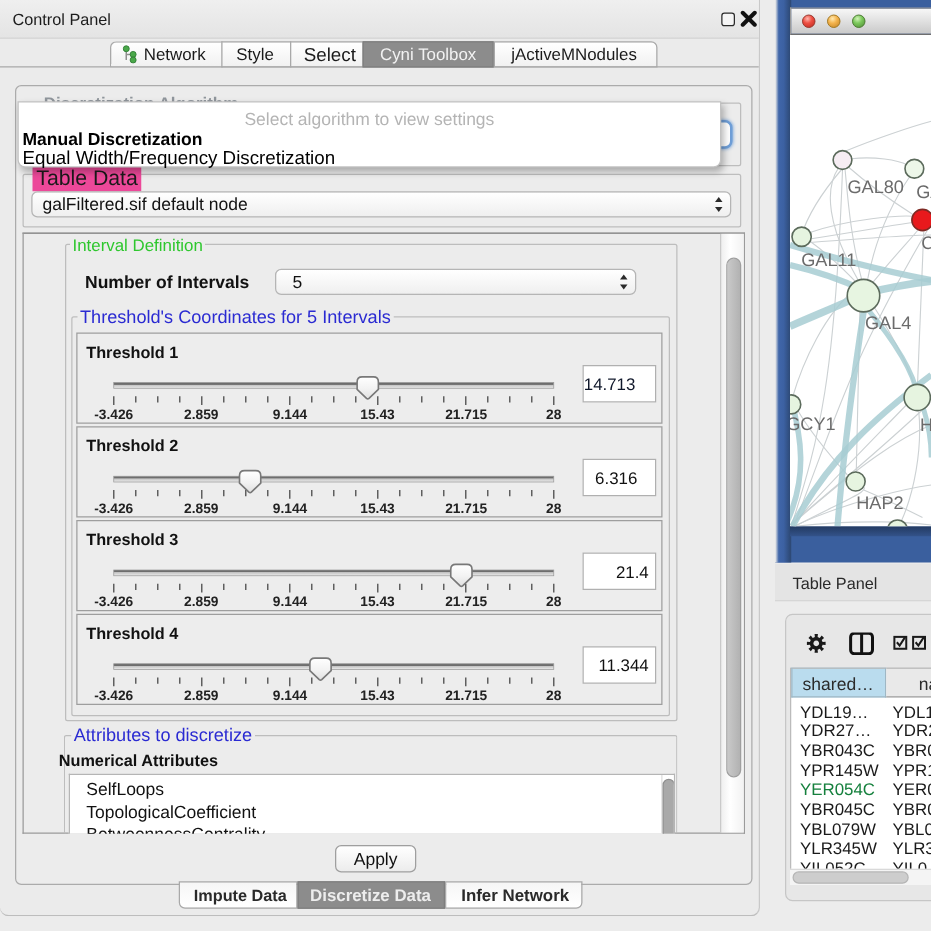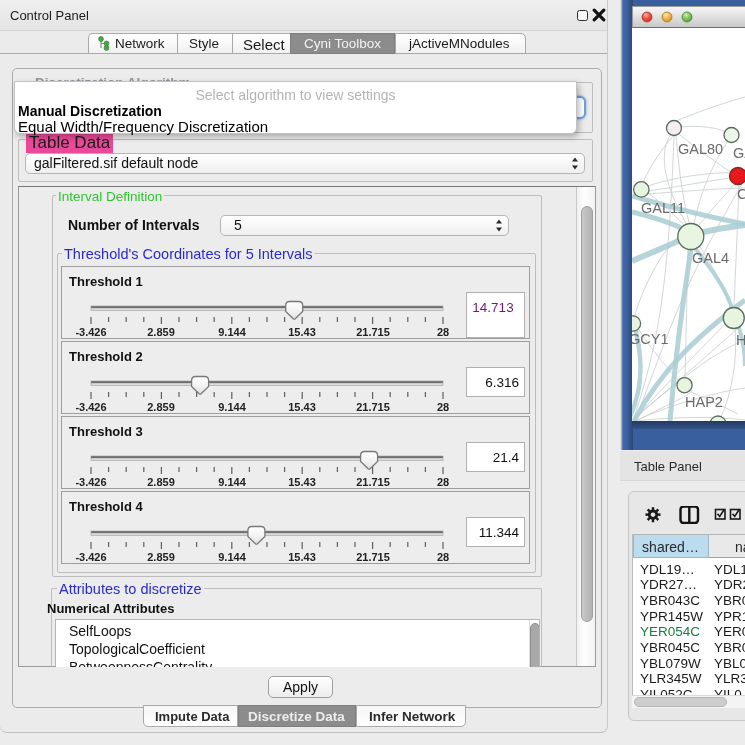--- a/index.html
+++ b/index.html
@@ -88,21 +88,21 @@
 <rect x="29" y="39" width="352" height="4.6" fill="url(#trk1)" stroke="#9a9a9a" stroke-width="0.6"></rect>
 <path d="M29.0,50 v7 M46.6,50 v5 M64.2,50 v5 M81.8,50 v5 M99.4,50 v7 M117.0,50 v5 M134.6,50 v5 M152.2,50 v5 M169.8,50 v7 M187.4,50 v5 M205.0,50 v5 M222.6,50 v5 M240.2,50 v7 M257.8,50 v5 M275.4,50 v5 M293.0,50 v5 M310.6,50 v7 M328.2,50 v5 M345.8,50 v5 M363.4,50 v5 M381.0,50 v7" stroke="#5f5f5f" stroke-width="1.2" fill="none"></path>
 <path transform="translate(232.2,0)" d="M-8.5,38.5 Q-8.5,34.5 -4.5,34.5 H4.5 Q8.5,34.5 8.5,38.5 V44.5 L1,51.7 Q0,52.6 -1,51.7 L-8.5,44.5 Z" fill="url(#thg1)" stroke="#787878" stroke-width="1.3"></path>
 </svg>
 <div style="position:absolute;left:-1px;top:59px;width:60px;text-align:center;font-size:11px;font-weight:bold;color:#222">-3.426</div>
       <div style="position:absolute;left:69px;top:59px;width:60px;text-align:center;font-size:11px;font-weight:bold;color:#222">2.859</div>
       <div style="position:absolute;left:140px;top:59px;width:60px;text-align:center;font-size:11px;font-weight:bold;color:#222">9.144</div>
       <div style="position:absolute;left:210px;top:59px;width:60px;text-align:center;font-size:11px;font-weight:bold;color:#222">15.43</div>
       <div style="position:absolute;left:281px;top:59px;width:60px;text-align:center;font-size:11px;font-weight:bold;color:#222">21.715</div>
       <div style="position:absolute;left:351px;top:59px;width:60px;text-align:center;font-size:11px;font-weight:bold;color:#222">28</div>
-<div style="position:absolute;left:404px;top:25px;width:59px;height:46px;background:#fff;border:1px solid #b0b0b0;font-size:13.5px;color:#701a75;text-align:center;line-height:29px;padding-right:5px">14.713</div>
+<div style="position:absolute;left:404px;top:25px;width:59px;height:30px;background:#fff;border:1px solid #b0b0b0;font-size:13.5px;color:#0f172a;text-align:left;line-height:29px;padding-right:5px">14.713</div>
 </div>
     <div style="position:absolute;left:61px;top:341px;width:469px;height:73px;border:1px solid #9e9e9e;background:#ededed">
 <div style="position:absolute;left:7px;top:7px;font-size:13px;font-weight:bold;color:#111">Threshold 2</div>
 <svg width="469" height="73" style="position:absolute;left:0;top:0">
 <defs>
 <linearGradient id="trk2" x1="0" y1="0" x2="0" y2="1">
  <stop offset="0" stop-color="#6e6e6e"></stop>
             <stop offset="0.34" stop-color="#6e6e6e"></stop>
  <stop offset="0.42" stop-color="#c2c2c2"></stop>
             <stop offset="1" stop-color="#ededed"></stop>
@@ -116,21 +116,21 @@
 <rect x="29" y="39" width="352" height="4.6" fill="url(#trk2)" stroke="#9a9a9a" stroke-width="0.6"></rect>
 <path d="M29.0,50 v7 M46.6,50 v5 M64.2,50 v5 M81.8,50 v5 M99.4,50 v7 M117.0,50 v5 M134.6,50 v5 M152.2,50 v5 M169.8,50 v7 M187.4,50 v5 M205.0,50 v5 M222.6,50 v5 M240.2,50 v7 M257.8,50 v5 M275.4,50 v5 M293.0,50 v5 M310.6,50 v7 M328.2,50 v5 M345.8,50 v5 M363.4,50 v5 M381.0,50 v7" stroke="#5f5f5f" stroke-width="1.2" fill="none"></path>
 <path transform="translate(138.1,0)" d="M-8.5,38.5 Q-8.5,34.5 -4.5,34.5 H4.5 Q8.5,34.5 8.5,38.5 V44.5 L1,51.7 Q0,52.6 -1,51.7 L-8.5,44.5 Z" fill="url(#thg2)" stroke="#787878" stroke-width="1.3"></path>
 </svg>
 <div style="position:absolute;left:-1px;top:59px;width:60px;text-align:center;font-size:11px;font-weight:bold;color:#222">-3.426</div>
       <div style="position:absolute;left:69px;top:59px;width:60px;text-align:center;font-size:11px;font-weight:bold;color:#222">2.859</div>
       <div style="position:absolute;left:140px;top:59px;width:60px;text-align:center;font-size:11px;font-weight:bold;color:#222">9.144</div>
       <div style="position:absolute;left:210px;top:59px;width:60px;text-align:center;font-size:11px;font-weight:bold;color:#222">15.43</div>
       <div style="position:absolute;left:281px;top:59px;width:60px;text-align:center;font-size:11px;font-weight:bold;color:#222">21.715</div>
       <div style="position:absolute;left:351px;top:59px;width:60px;text-align:center;font-size:11px;font-weight:bold;color:#222">28</div>
-<div style="position:absolute;left:404px;top:25px;width:59px;height:30px;background:#fff;border:1px solid #b0b0b0;font-size:13.5px;color:#111;text-align:right;line-height:29px;padding-right:5px">6.316</div>
+<div style="position:absolute;left:404px;top:25px;width:59px;height:30px;background:#fff;border:1px solid #b0b0b0;font-size:13.5px;color:#111;text-align:center;line-height:29px;padding-right:5px">6.316</div>
 </div>
     <div style="position:absolute;left:61px;top:416px;width:469px;height:73px;border:1px solid #9e9e9e;background:#ededed">
 <div style="position:absolute;left:7px;top:7px;font-size:13px;font-weight:bold;color:#111">Threshold 3</div>
 <svg width="469" height="73" style="position:absolute;left:0;top:0">
 <defs>
 <linearGradient id="trk3" x1="0" y1="0" x2="0" y2="1">
  <stop offset="0" stop-color="#6e6e6e"></stop>
             <stop offset="0.34" stop-color="#6e6e6e"></stop>
  <stop offset="0.42" stop-color="#c2c2c2"></stop>
             <stop offset="1" stop-color="#ededed"></stop>

